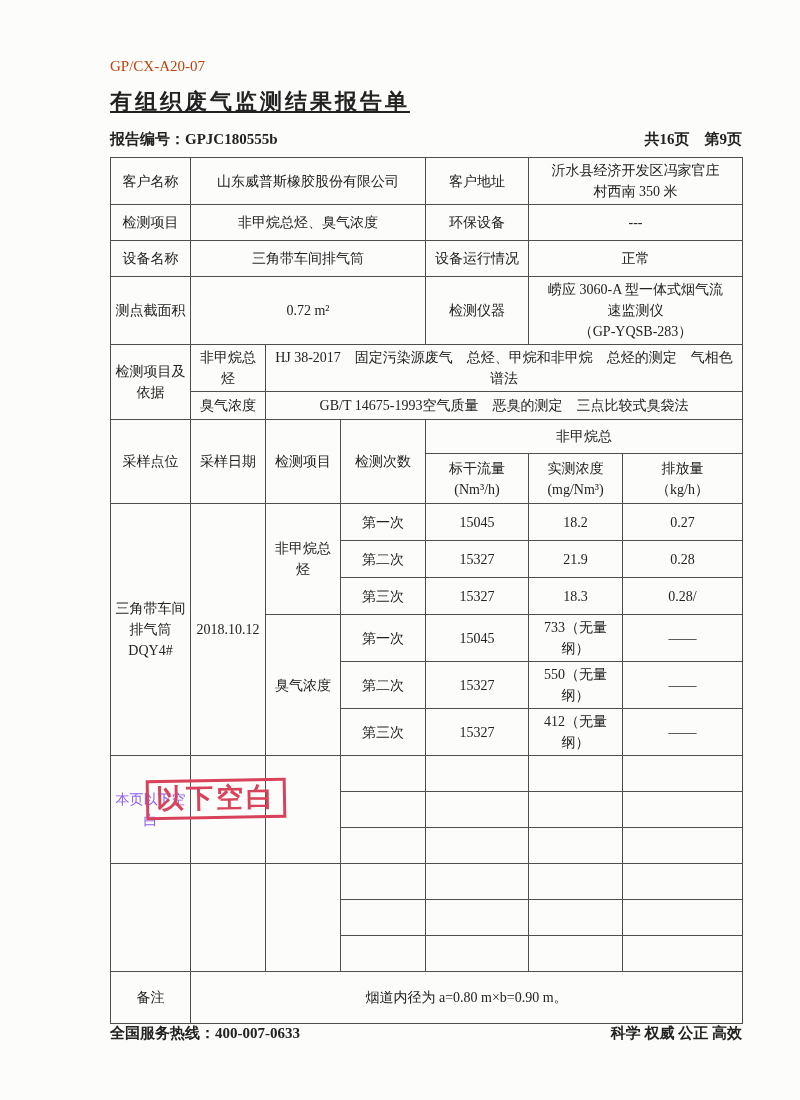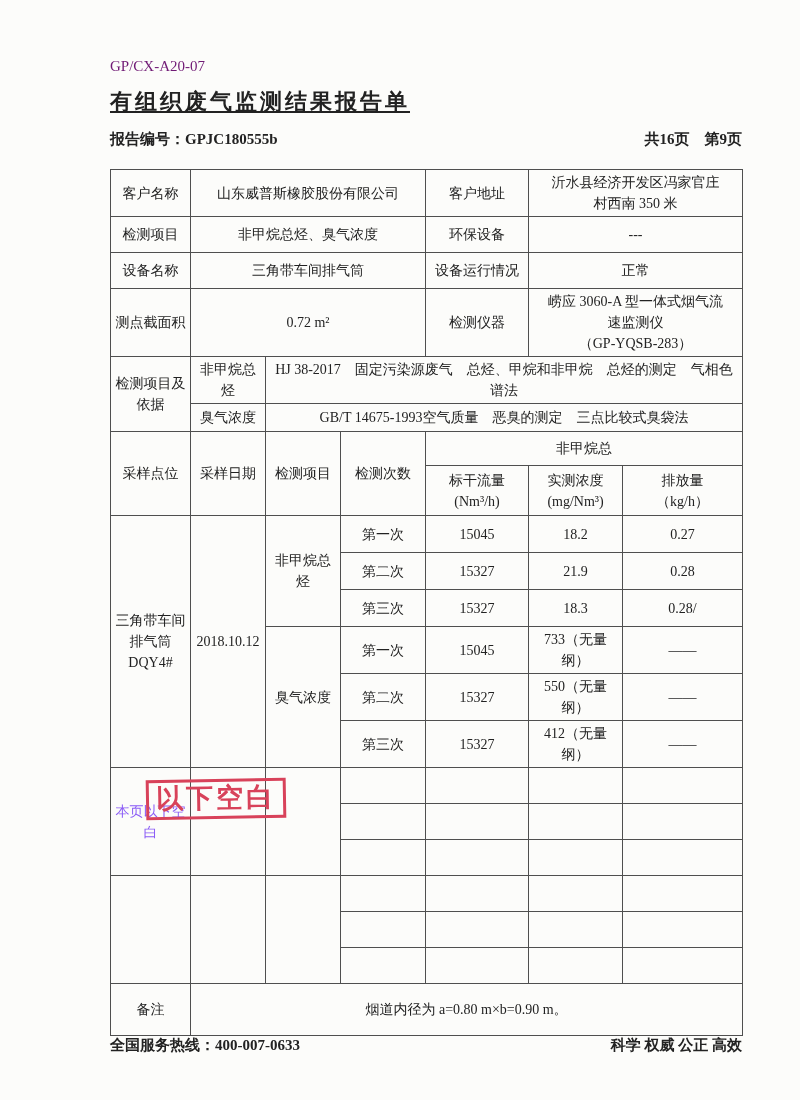--- a/index.html
+++ b/index.html
@@ -12,27 +12,27 @@
   
   .brand-row{display:flex;justify-content:space-between;align-items:flex-start;}
   .logo{display:flex;align-items:flex-start;gap:12px;margin-left:16px;}
   .logo-letters{font-family:"Liberation Sans","DejaVu Sans",sans-serif;font-weight:700;
     font-size:44px;line-height:0.95;letter-spacing:4px;}
   .logo-text{display:flex;flex-direction:column;margin-top:2px;}
   .logo-cn{font-family:"Liberation Sans","DejaVu Sans",sans-serif;font-size:28px;
     color:#565c64;letter-spacing:2px;line-height:1.1;}
   .logo-en{font-family:"Liberation Sans","DejaVu Sans",sans-serif;font-size:7px;
     color:#9aa0a6;letter-spacing:3px;margin-top:2px;}
-  .doc-code{margin-top:32px;font-size:15px;color:#701a75;}
+  .doc-code{margin-top:32px;font-size:15px;color:#c2410c;}
   
   .title{font-size:22px;font-weight:700;letter-spacing:3px;margin-top:12px;text-decoration:underline;}
   .report-row{display:flex;justify-content:space-between;align-items:flex-end;
     margin-top:13px;font-weight:700;font-size:15px;gap:44px;}
   
-  table.report{border-collapse:collapse;table-layout:fixed;width:632px;margin-top:20px;}
+  table.report{border-collapse:collapse;table-layout:fixed;width:632px;margin-top:8px;}
   table.report td{border:1px solid #4f4f4f;text-align:center;vertical-align:middle;
     font-size:14px;padding:2px 4px;line-height:1.5;overflow:hidden;}
   .preline{white-space:pre-line;}
   td.left{text-align:left;padding-left:12px;}
   .blank-note{font-size:13px;color:#8b5cf6;line-height:1.9;}
   tr.h46{height:46px} tr.h36{height:36px} tr.h64{height:64px} tr.h44{height:44px}
   tr.h28{height:28px} tr.h34{height:34px} tr.h50{height:50px} tr.h37{height:37px}
   tr.hb{height:36px} tr.h52{height:52px}
   
   .stamp{position:absolute;left:146px;top:779px;border:3px solid #d8425a;color:#d8425a;

